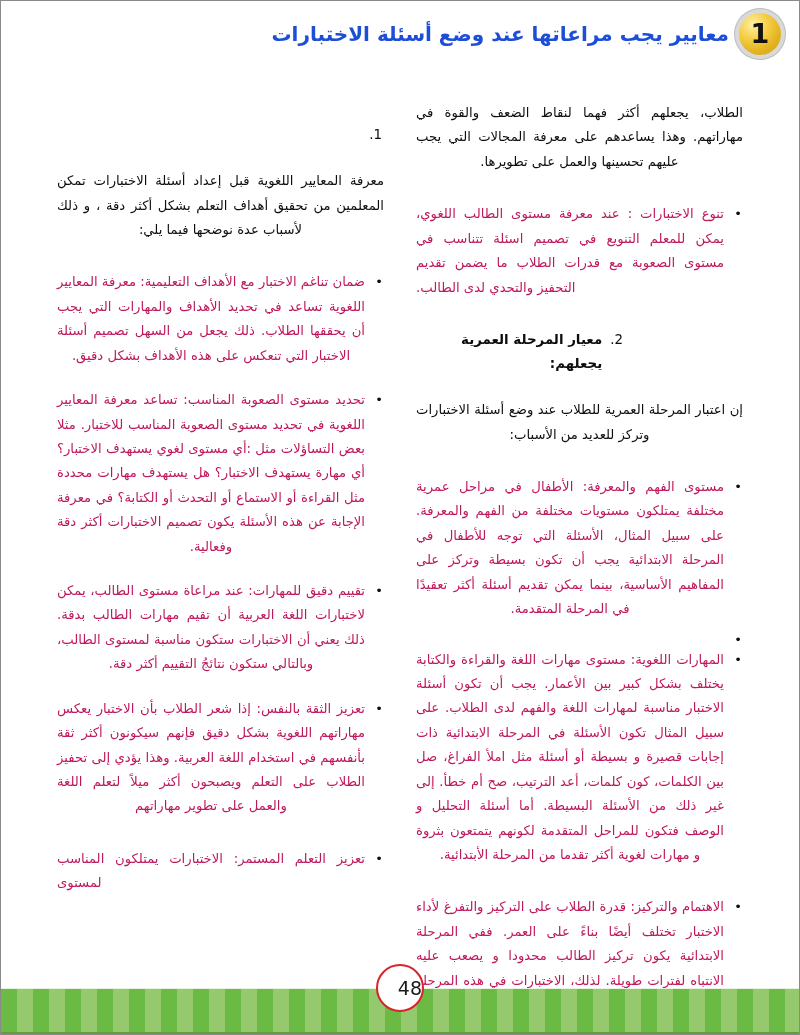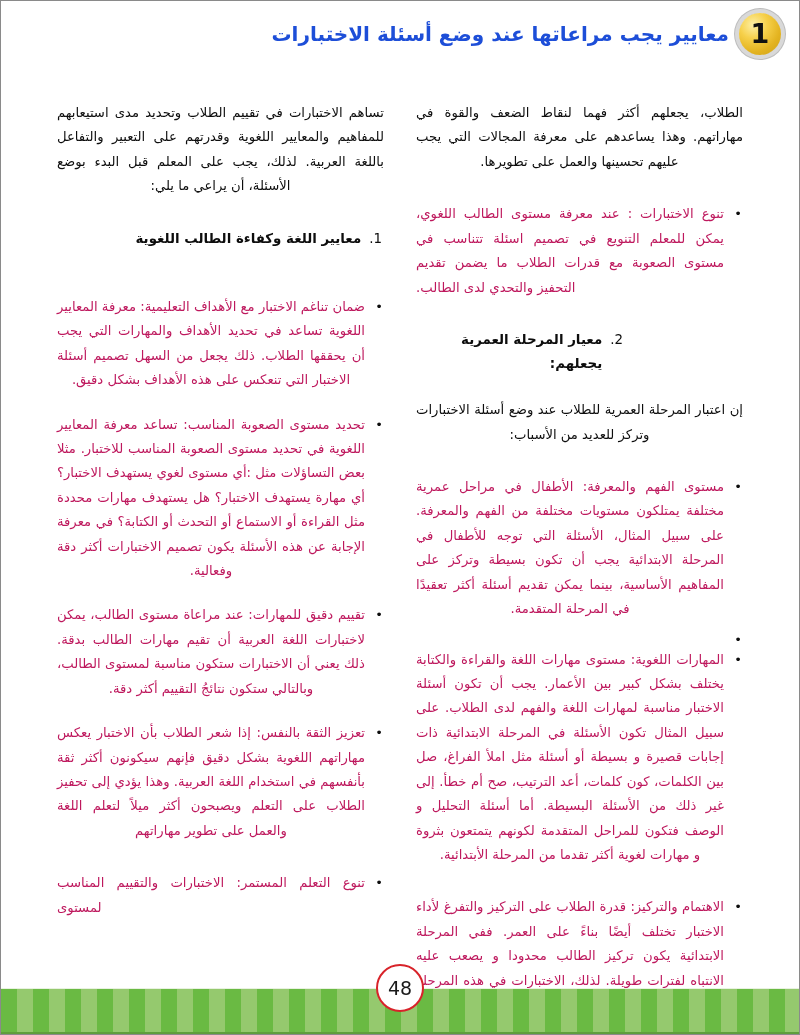--- a/index.html
+++ b/index.html
@@ -167,21 +167,21 @@
     left: 50%;
     transform: translateX(-50%);
     bottom: 22px;
     width: 44px;
     height: 44px;
     border-radius: 50%;
     background: #ffffff;
     border: 2.5px solid #d8232a;
     display: flex;
     align-items: center;
-    justify-content: center;
+    justify-content: flex-start;
     z-index: 3;
   }
   .page-num {
     font-family: "DejaVu Sans", "Liberation Sans", sans-serif;
     font-size: 19px;
     color: #1a1a1a;
     line-height: 1;
   }
 </style>
 </head>
@@ -240,31 +240,30 @@
 
       <div class="bullet-item">
         <span class="bullet-dot">•</span>
         <span class="bullet-text">الاهتمام والتركيز: قدرة الطلاب على التركيز والتفرغ لأداء الاختبار تختلف أيضًا بناءً على العمر. ففي المرحلة الابتدائية يكون تركيز الطالب محدودا و يصعب عليه الانتباه لفترات طويلة. لذلك، الاختبارات في هذه المرحلة يجب أن تكون قصيرة ولغتها بسيطة.أما في المراحل المتقدمة فيكون الطلاب قادرين</span>
       </div>
 
     </div>
 
     <div class="col">
 
-      <p class="para">تساهم الاختبارات في تقييم الطلاب وتحديد مدى استيعابهم للمفاهيم والمعايير اللغوية وقدرتهم على التعبير والتفاعل باللغة العربية. لذلك، يجب على المعلم قبل البدء بوضع الأسئلة، أن يراعي ما يلي:</p>
 
       <div class="spacer-md"></div>
 
       <div class="num-head indent-a">
         <span class="idx">1.</span>
-        <span>معايير اللغة وكفاءة الطالب اللغوية</span>
-      </div>
-
-      <div class="spacer-md"></div>
-
+      </div>
+
+      <div class="spacer-md"></div>
+
+      <p class="para">معرفة المعايير اللغوية قبل إعداد أسئلة الاختبارات تمكن المعلمين من تحقيق أهداف التعلم بشكل أكثر دقة ، و ذلك لأسباب عدة نوضحها فيما يلي:</p>
 
       <div class="spacer-md"></div>
 
       <div class="bullet-item">
         <span class="bullet-dot">•</span>
         <span class="bullet-text">ضمان تناغم الاختبار مع الأهداف التعليمية: معرفة المعايير اللغوية تساعد في تحديد الأهداف والمهارات التي يجب أن يحققها الطلاب. ذلك يجعل من السهل تصميم أسئلة الاختبار التي تنعكس على هذه الأهداف بشكل دقيق.</span>
       </div>
 
       <div class="spacer-sm"></div>
 
@@ -284,21 +283,21 @@
 
       <div class="bullet-item">
         <span class="bullet-dot">•</span>
         <span class="bullet-text">تعزيز الثقة بالنفس: إذا شعر الطلاب بأن الاختبار يعكس مهاراتهم اللغوية بشكل دقيق فإنهم سيكونون أكثر ثقة بأنفسهم في استخدام اللغة العربية. وهذا يؤدي إلى تحفيز الطلاب على التعلم ويصبحون أكثر ميلاً لتعلم اللغة والعمل على تطوير مهاراتهم</span>
       </div>
 
       <div class="spacer-md"></div>
 
       <div class="bullet-item">
         <span class="bullet-dot">•</span>
-        <span class="bullet-text first-left">تنوع التعلم المستمر: الاختبارات والتقييم المناسب لمستوى</span>
+        <span class="bullet-text first-left">تعزيز التعلم المستمر: الاختبارات يمتلكون المناسب لمستوى</span>
       </div>
 
     </div>
 
   </div>
 
   <div class="footer">
     <div class="stripes"></div>
     <div class="page-circle">
       <span class="page-num">48</span>

